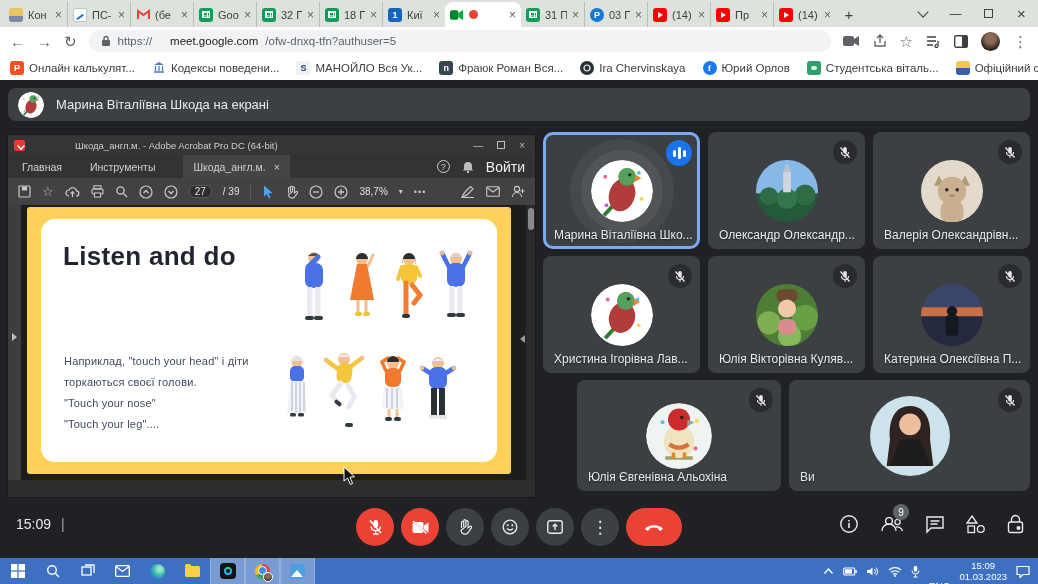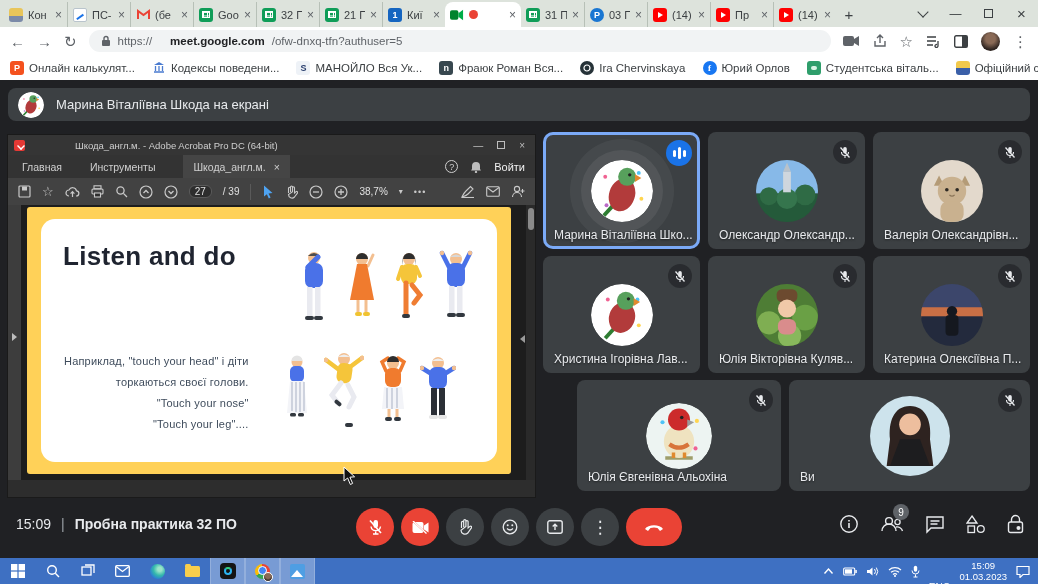--- a/index.html
+++ b/index.html
@@ -37,21 +37,21 @@
   .winctl>div{width:33px;height:27px;display:flex;align-items:center;justify-content:center;color:#3c4043;font-size:12px;}
   .chevdn{width:7px;height:7px;border-right:1.5px solid #3c4043;border-bottom:1.5px solid #3c4043;transform:rotate(45deg);margin-top:-3px;}
   .maxbox{width:9px;height:9px;border:1.2px solid #3c4043;box-sizing:border-box;}
 
   
   .addrrow{position:absolute;top:27px;left:0;width:1038px;height:28px;background:#fff;
            display:flex;align-items:center;padding:0 10px;box-sizing:border-box;gap:12px;}
   .navic{color:#5f6368;font-size:15px;line-height:1;}
   .urlpill{flex:1;height:22px;background:#f1f3f4;border-radius:12px;display:flex;align-items:center;
            padding:0 12px;gap:7px;font-size:11.5px;color:#5f6368;overflow:hidden;white-space:nowrap;}
-  .urlpill .host{color:#202124;font-weight:700;padding-left:11px;}
+  .urlpill .host{color:#202124;font-weight:400;padding-left:11px;}
   .addr-icons{display:flex;align-items:center;gap:13px;}
   .avatar-sm{width:19px;height:19px;border-radius:50%;background:radial-gradient(circle at 50% 35%,#8a6a56 30%,#2e2420 70%);}
 
   
   .bmrow{position:absolute;top:55px;left:0;width:1038px;height:25px;background:#fff;
          display:flex;align-items:center;padding:0 10px;box-sizing:border-box;gap:17px;
          font-size:11.5px;color:#3c4043;overflow:hidden;}
   .bm{display:flex;align-items:center;gap:5px;white-space:nowrap;}
   .bmicon{width:14px;height:14px;border-radius:3px;display:flex;align-items:center;justify-content:center;
           color:#fff;font-size:9px;font-weight:700;flex:none;}
@@ -74,36 +74,36 @@
   .acb-title .wc{display:flex;gap:14px;align-items:center;color:#bdbdbd;font-size:10px;padding-right:4px;}
   .acb-maxbox{width:8px;height:8px;border:1px solid #bdbdbd;box-sizing:border-box;}
   .acb-menu{height:17px;background:#3d3d3d;display:flex;align-items:center;gap:13px;padding:0 10px;
             font-size:10px;color:#e0e0e0;}
   .acb-tabs{height:23px;background:#333;display:flex;align-items:center;font-size:10.5px;color:#d0d0d0;}
   .acb-tabs .nav{padding:0 14px;}
   .doc-tab{height:23px;background:#454545;display:flex;align-items:center;gap:8px;padding:0 10px;margin-left:14px;}
   .acb-tabs-right{margin-left:auto;display:flex;align-items:center;gap:12px;padding-right:10px;}
   .helpc{width:13px;height:13px;border:1px solid #cfcfcf;border-radius:50%;display:flex;align-items:center;
          justify-content:center;font-size:9px;color:#cfcfcf;box-sizing:border-box;}
-  .signin{font-size:11px;color:#f0f0f0;}
+  .signin{font-size:14px;color:#f0f0f0;}
   .acb-tools{height:27px;background:#424242;display:flex;align-items:center;gap:11px;padding:0 10px;color:#c9c9c9;}
   .acb-tools svg{flex:none;}
   .tsep{width:1px;height:16px;background:#5a5a5a;}
   .pgnum{font-size:10px;color:#e0e0e0;}
   .zoomlvl{font-size:10px;color:#e0e0e0;}
   .acb-tools-right{margin-left:auto;display:flex;align-items:center;gap:11px;}
   .acb-content{position:relative;height:275px;background:#1d1d1d;overflow:hidden;}
   .lpanel{position:absolute;left:0;top:0;width:13px;height:100%;background:#3d3d3d;}
   .lpanel::after{content:"";position:absolute;left:4px;top:128px;border-left:5px solid #bdbdbd;
                  border-top:4px solid transparent;border-bottom:4px solid transparent;}
   .rscroll{position:absolute;right:0;top:0;width:9px;height:100%;background:#2a2a2a;}
   .rthumb{position:absolute;right:1.5px;top:3px;width:6px;height:22px;background:#8a8a8a;border-radius:3px;}
   .rarrow{position:absolute;right:10px;top:130px;border-right:5px solid #9a9a9a;
           border-top:4px solid transparent;border-bottom:4px solid transparent;}
-  .slide{position:absolute;left:19px;top:2px;width:484px;height:267px;background:#ffd158;border-radius:3px;text-align:right;}
+  .slide{position:absolute;left:19px;top:2px;width:484px;height:267px;background:#ffd158;border-radius:3px;}
   .card{position:absolute;left:14px;top:12px;right:14px;bottom:12px;background:#fff;border-radius:14px;}
   .sl-title{position:absolute;left:22px;top:22px;font-size:26px;font-weight:700;color:#1f2430;letter-spacing:.3px;}
   .sl-sub{position:absolute;left:23px;top:60px;font-size:9.5px;font-weight:700;color:#1f2430;line-height:12px;}
   .sl-body{position:absolute;left:23px;top:132px;font-size:11px;color:#3f4c5c;line-height:21px;letter-spacing:.2px;}
   .figrow1{position:absolute;left:256px;top:22px;display:flex;gap:13px;align-items:flex-end;}
   .figrow2{position:absolute;left:240px;top:120px;display:flex;gap:11px;align-items:flex-end;}
 
   
   .ppl{position:absolute;left:543px;top:52px;width:487px;}
   .prow{display:flex;gap:8px;margin-bottom:7px;}
@@ -195,21 +195,21 @@
       <span class="tlabel">Goo</span>
       <span class="tclose">×</span>
     </div>
     <div class="tab">
       <span class="ticon ic-sheets"></span>
       <span class="tlabel">32 П</span>
       <span class="tclose">×</span>
     </div>
     <div class="tab">
       <span class="ticon ic-sheets"></span>
-      <span class="tlabel">21 П</span>
+      <span class="tlabel">18 П</span>
       <span class="tclose">×</span>
     </div>
     <div class="tab">
       <span class="ticon ic-kyiv">1</span>
       <span class="tlabel">Киї</span>
       <span class="tclose">×</span>
     </div>
     <div class="tab active">
       <span class="ticon">
           <svg width="15" height="12" viewBox="0 0 15 12">
@@ -735,21 +735,20 @@
             </div>
           <div class="pname">Ви</div>
         </div>
       </div>
     </div>
 
     <div class="footer">
       <div class="finfo">
         <span>15:09</span>
         <span class="dv">|</span>
-        <span style="font-weight:700;">Пробна практика 32 ПО</span>
       </div>
       <div class="fcenter">
         <div class="cbtn red">
             <svg width="15" height="16" viewBox="0 0 15 16">
               <rect x="5.5" y="1" width="4.5" height="8" rx="2.2" fill="#fff"></rect>
               <path d="M3 7.5a4.8 4.8 0 0 0 9.5 0M7.7 12.5V15M5 15h5.5" stroke="#fff" stroke-width="1.4" fill="none"></path>
               <path d="M2 1.5l11 12.5" stroke="#fff" stroke-width="1.6"></path>
             </svg>
           </div>
         <div class="cbtn red">

